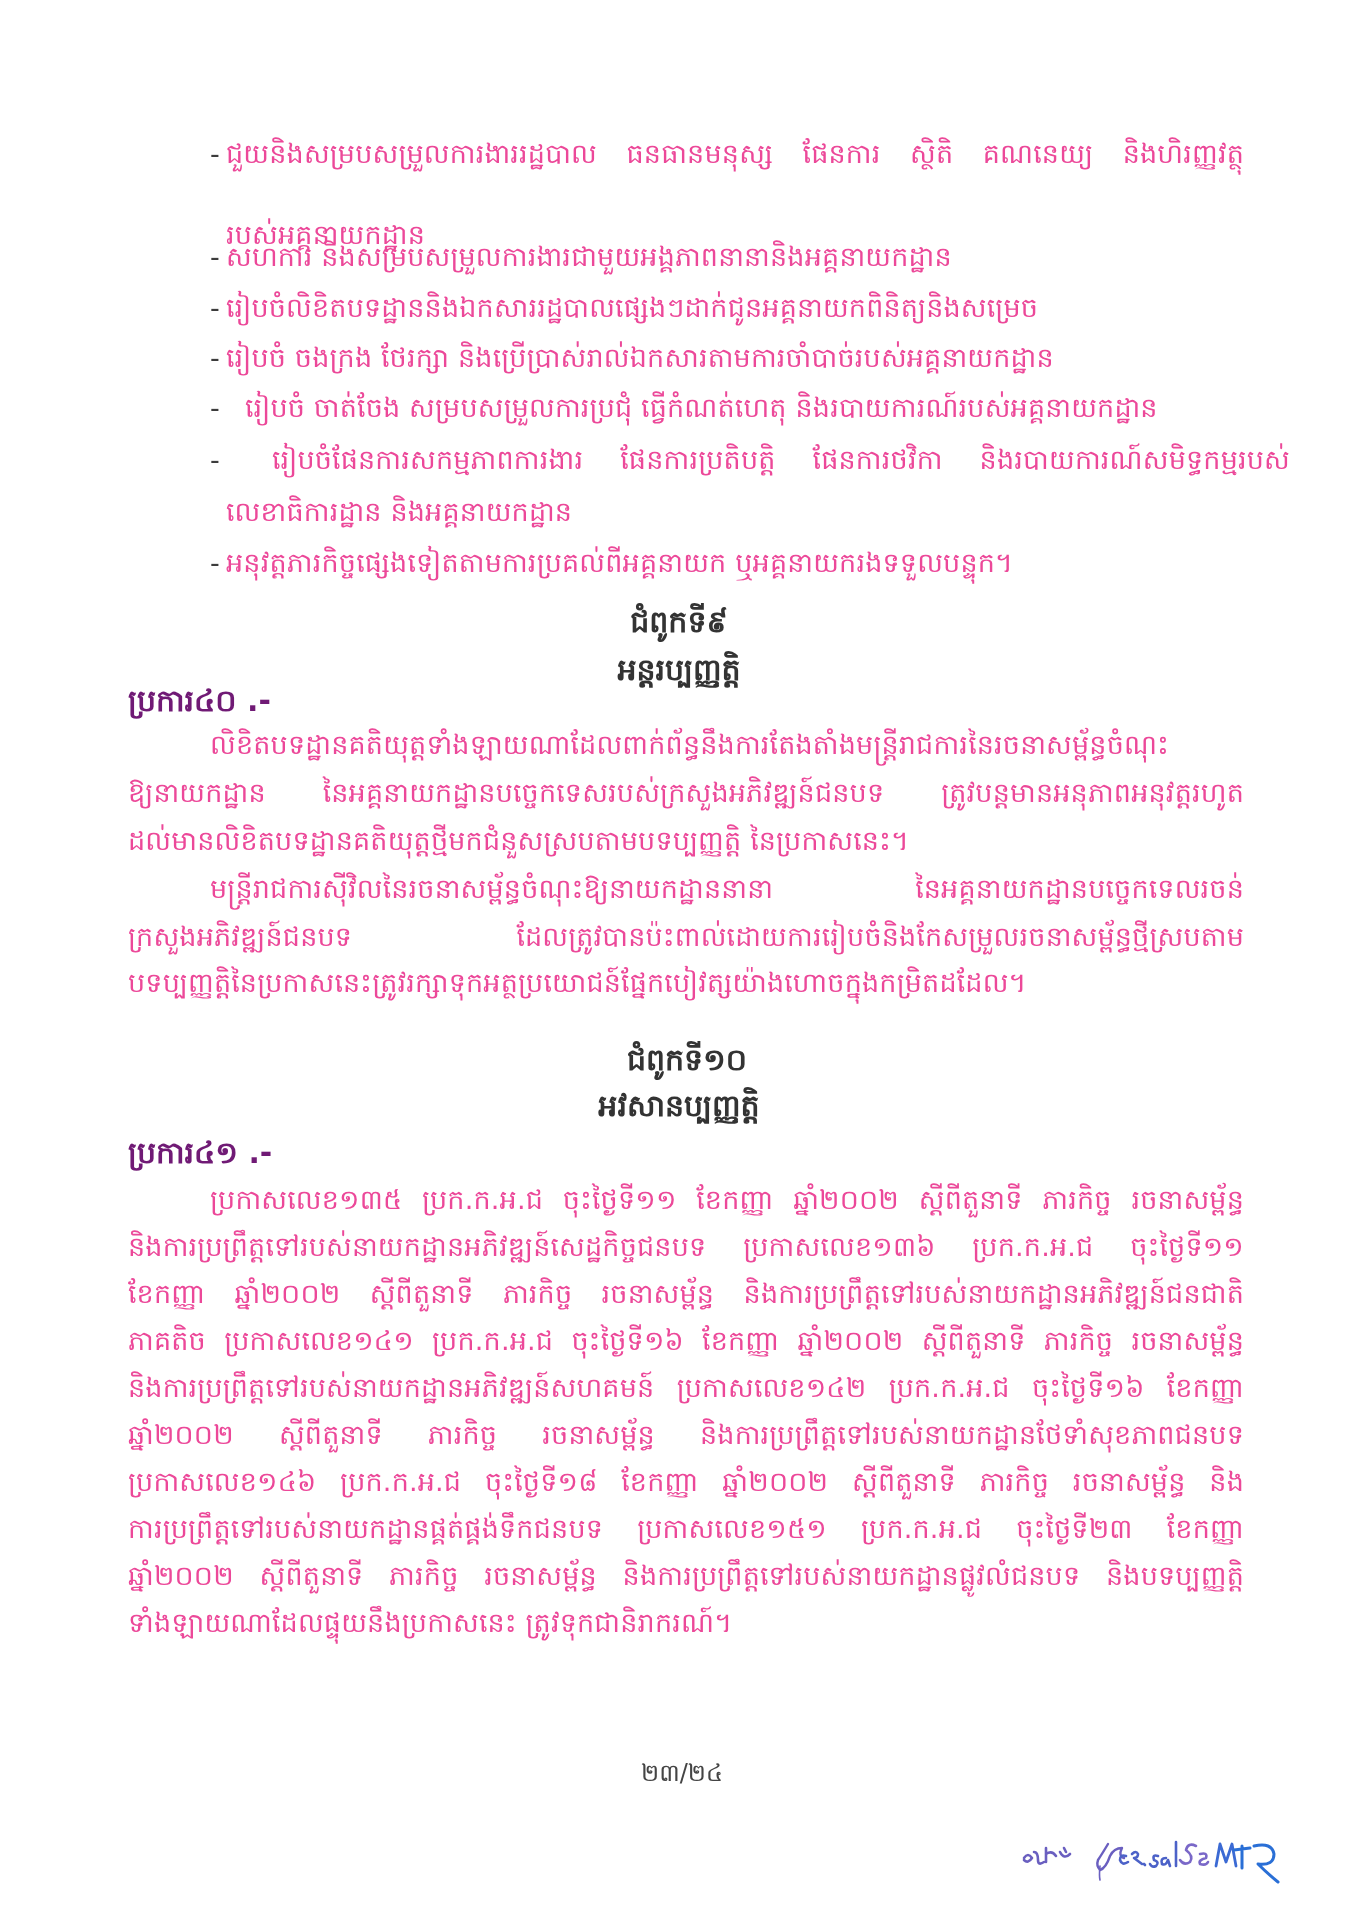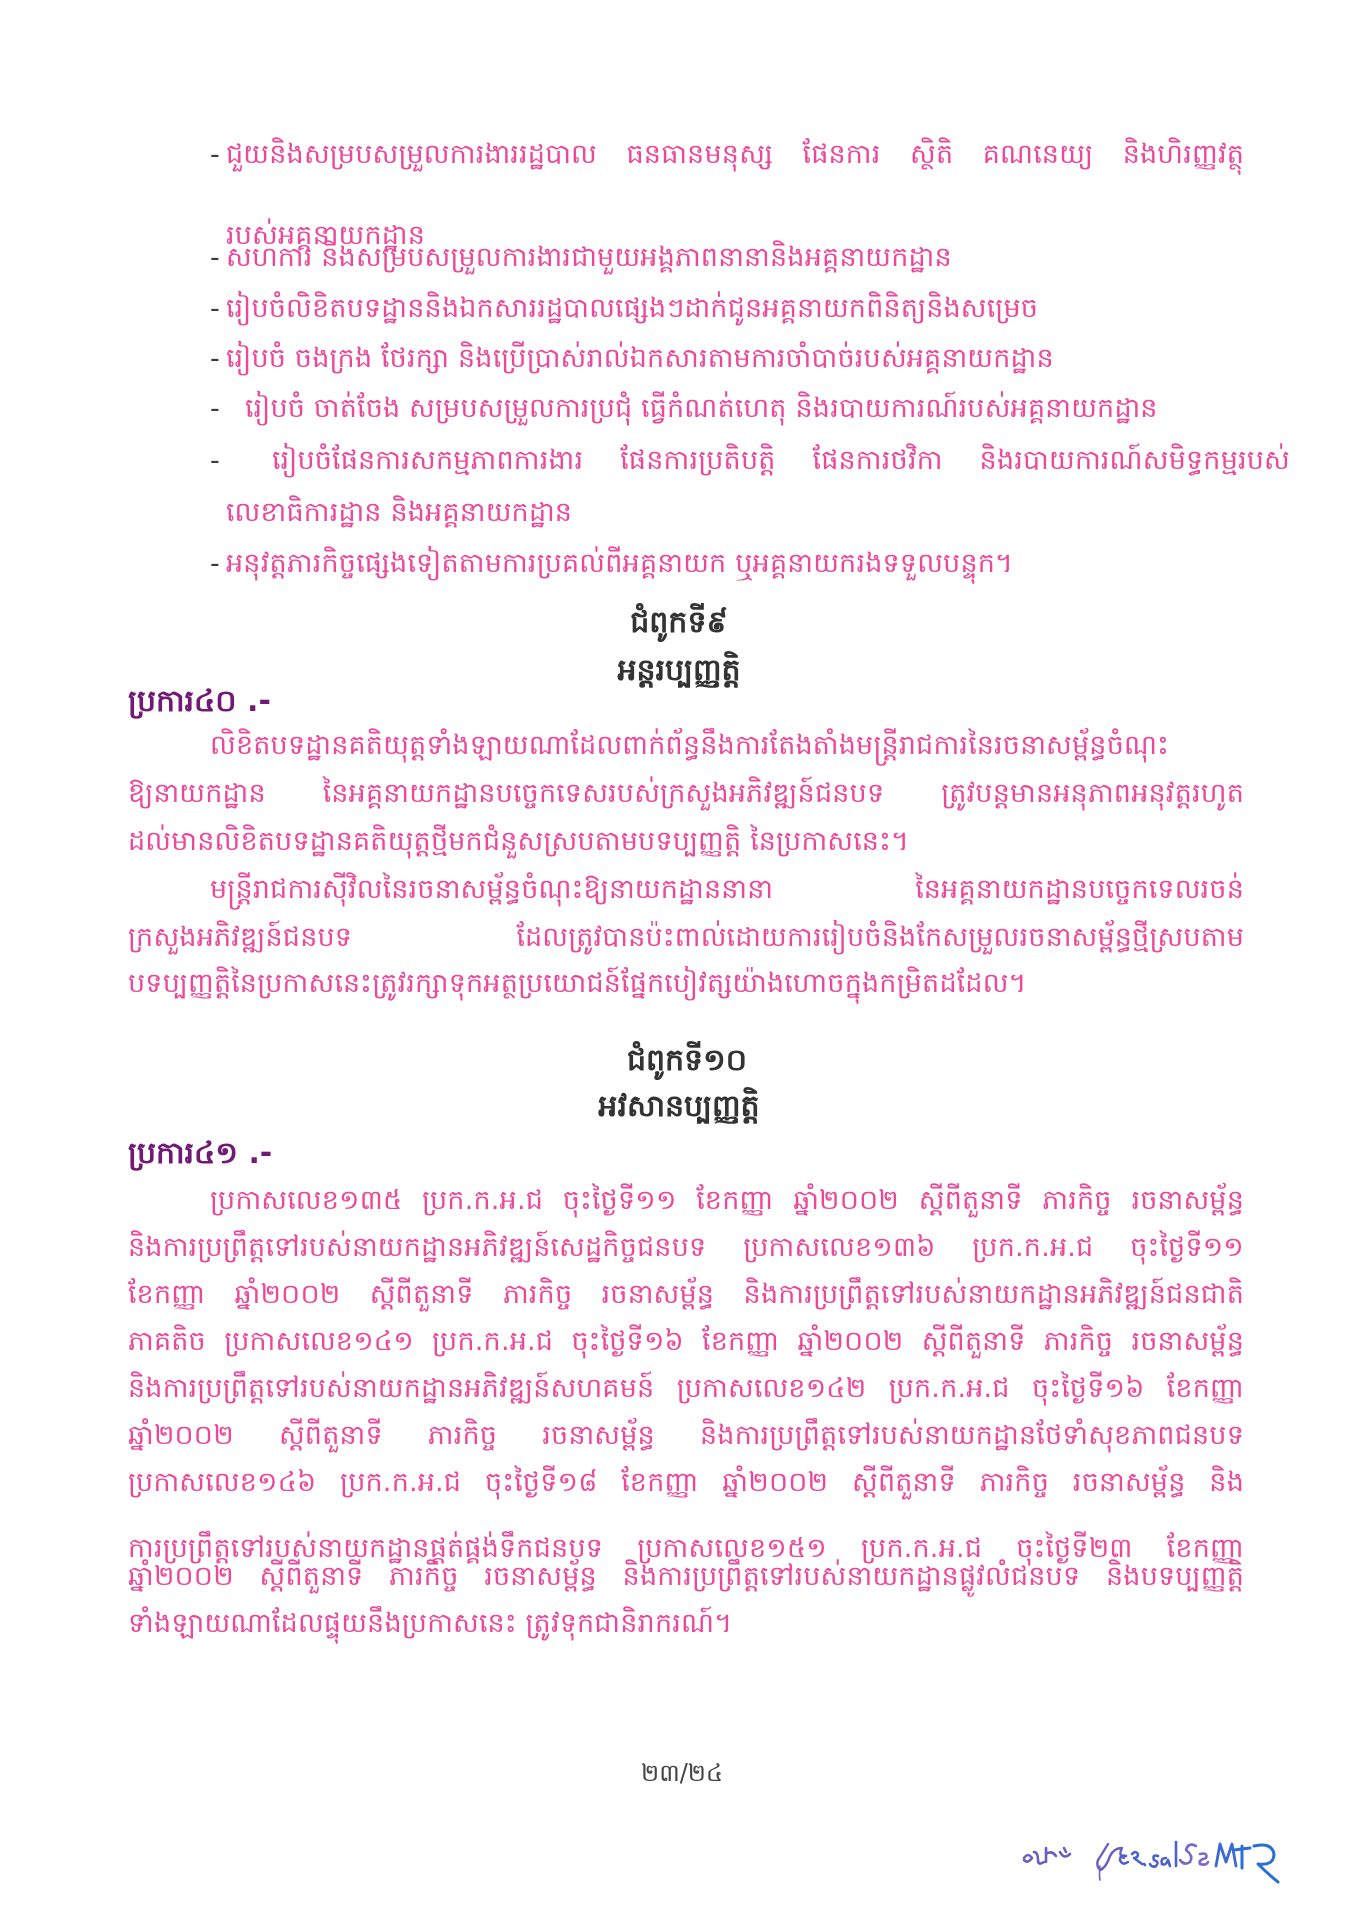--- a/index.html
+++ b/index.html
@@ -131,21 +131,21 @@
   <div class="article" style="top:1132px;">ប្រការ៤១ .-</div>
 
   <div>
     <div class="line justify" style="left:210px; top:1180px; width:1034px;">ប្រកាសលេខ១៣៥ ប្រក.ក.អ.ជ ចុះថ្ងៃទី១១ ខែកញ្ញា ឆ្នាំ២០០២ ស្តីពីតួនាទី ភារកិច្ច រចនាសម្ព័ន្ធ</div>
     <div class="line justify" style="left:128px; top:1227px; width:1116px;">និងការប្រព្រឹត្តទៅរបស់នាយកដ្ឋានអភិវឌ្ឍន៍សេដ្ឋកិច្ចជនបទ ប្រកាសលេខ១៣៦ ប្រក.ក.អ.ជ ចុះថ្ងៃទី១១</div>
     <div class="line justify" style="left:128px; top:1274px; width:1116px;">ខែកញ្ញា ឆ្នាំ២០០២ ស្តីពីតួនាទី ភារកិច្ច រចនាសម្ព័ន្ធ និងការប្រព្រឹត្តទៅរបស់នាយកដ្ឋានអភិវឌ្ឍន៍ជនជាតិ</div>
     <div class="line justify" style="left:128px; top:1321px; width:1116px;">ភាគតិច ប្រកាសលេខ១៤១ ប្រក.ក.អ.ជ ចុះថ្ងៃទី១៦ ខែកញ្ញា ឆ្នាំ២០០២ ស្តីពីតួនាទី ភារកិច្ច រចនាសម្ព័ន្ធ</div>
     <div class="line justify" style="left:128px; top:1368px; width:1116px;">និងការប្រព្រឹត្តទៅរបស់នាយកដ្ឋានអភិវឌ្ឍន៍សហគមន៍ ប្រកាសលេខ១៤២ ប្រក.ក.អ.ជ ចុះថ្ងៃទី១៦ ខែកញ្ញា</div>
     <div class="line justify" style="left:128px; top:1415px; width:1116px;">ឆ្នាំ២០០២ ស្តីពីតួនាទី ភារកិច្ច រចនាសម្ព័ន្ធ និងការប្រព្រឹត្តទៅរបស់នាយកដ្ឋានថែទាំសុខភាពជនបទ</div>
     <div class="line justify" style="left:128px; top:1462px; width:1116px;">ប្រកាសលេខ១៤៦ ប្រក.ក.អ.ជ ចុះថ្ងៃទី១៨ ខែកញ្ញា ឆ្នាំ២០០២ ស្តីពីតួនាទី ភារកិច្ច រចនាសម្ព័ន្ធ និង</div>
-    <div class="line justify" style="left:128px; top:1509px; width:1116px;margin-top:19px;">ការប្រព្រឹត្តទៅរបស់នាយកដ្ឋានផ្គត់ផ្គង់ទឹកជនបទ ប្រកាសលេខ១៥១ ប្រក.ក.អ.ជ ចុះថ្ងៃទី២៣ ខែកញ្ញា</div>
+    <div class="line justify" style="left:128px; top:1509px; width:1116px;">ការប្រព្រឹត្តទៅរបស់នាយកដ្ឋានផ្គត់ផ្គង់ទឹកជនបទ ប្រកាសលេខ១៥១ ប្រក.ក.អ.ជ ចុះថ្ងៃទី២៣ ខែកញ្ញា</div>
     <div class="line justify" style="left:128px; top:1556px; width:1116px;">ឆ្នាំ២០០២ ស្តីពីតួនាទី ភារកិច្ច រចនាសម្ព័ន្ធ និងការប្រព្រឹត្តទៅរបស់នាយកដ្ឋានផ្លូវលំជនបទ និងបទប្បញ្ញត្តិ</div>
     <div class="line" style="left:128px; top:1603px;">ទាំងឡាយណាដែលផ្ទុយនឹងប្រកាសនេះ ត្រូវទុកជានិរាករណ៍។</div>
   </div>
 
   <div class="page-number">២៣/២៤</div>
 
   <svg class="signature" viewBox="0 0 300 52">
     <g fill="none" stroke-linecap="round" stroke-linejoin="round">
 
       <path d="M4 22 q4 -6 8 0 q-4 6 -8 2 M14 16 q4 0 4 8 q0 6 6 2 M26 12 l0 14 M26 18 q6 -4 10 2 M40 16 q4 8 10 2 M44 12 l2 4" stroke="#6a5fc0" stroke-width="2.6"></path>

